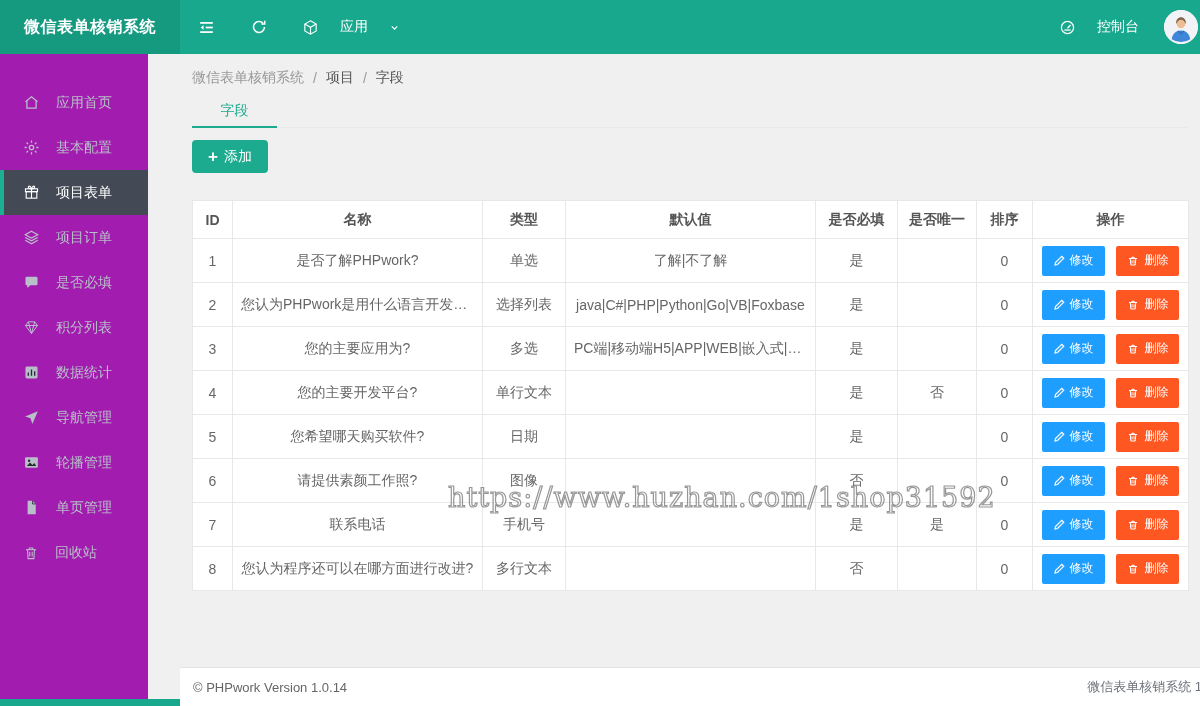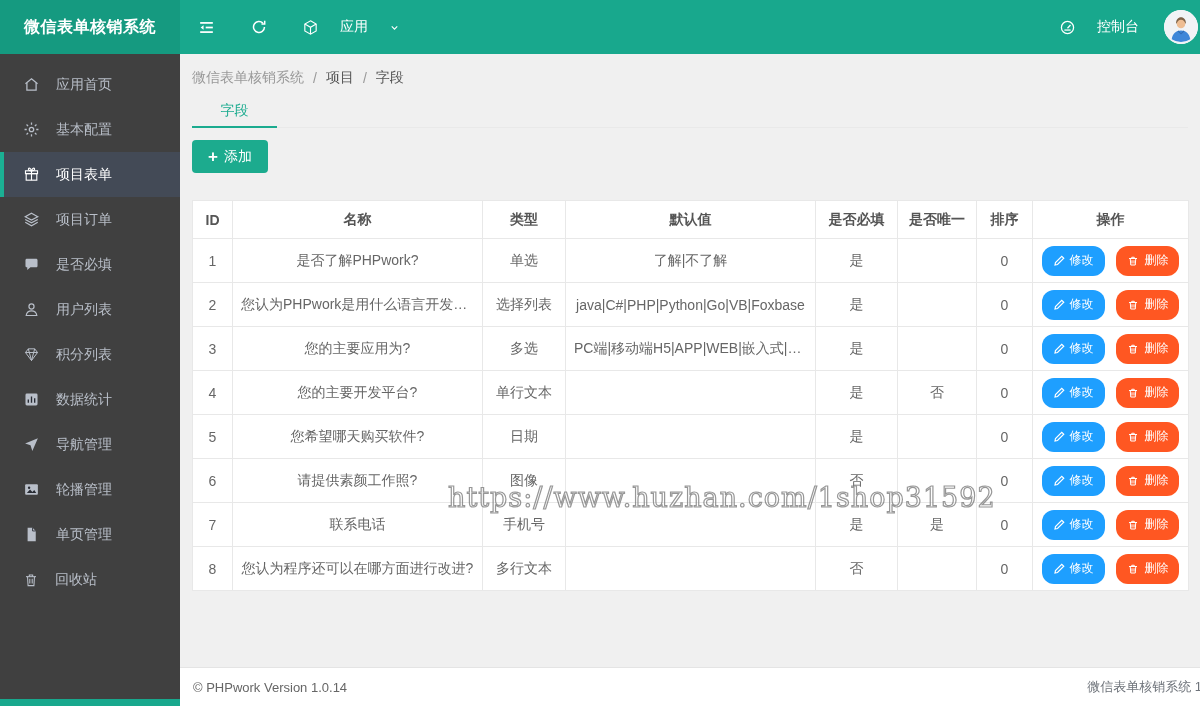--- a/index.html
+++ b/index.html
@@ -9,41 +9,41 @@
 
   
   .topbar{position:absolute;top:0;left:0;width:1200px;height:54px;background:#18a88d;display:flex;align-items:stretch;color:#fff;z-index:20}
   .logo{width:180px;background:#159a80;display:flex;align-items:center;justify-content:center;font-size:16px;font-weight:bold;letter-spacing:.5px;flex:0 0 auto}
   .tb-item{display:flex;align-items:center;gap:21px;padding:0 17px;font-size:14px;cursor:pointer}
   .tb-spacer{flex:1}
   .tb-avatar{width:34px;height:34px;border-radius:50%;overflow:hidden;align-self:center;margin:0 2px 0 8px;background:#fff;flex:0 0 auto;cursor:pointer}
   .tb-user{padding-right:24px}
 
   
-  .sidebar{position:absolute;top:54px;left:0;width:180px;height:652px;background:#404040;padding-top:8px}
+  .sidebar{position:absolute;top:54px;left:0;width:148px;height:652px;background:#a21caf;padding-top:26px}
   .side-item{height:45px;display:flex;align-items:center;gap:16px;padding-left:19px;color:#b9bfc9;font-size:14px;cursor:pointer;border-left:4px solid transparent}
   .side-item.active{background:#434a56;border-left-color:#1bb094;color:#fff}
   .side-strip{position:absolute;bottom:0;left:0;width:180px;height:7px;background:#18a88d}
 
   
   .main{position:absolute;top:54px;left:180px;width:1020px;height:652px;background:#f0f0f0;padding:14px 12px 0 12px}
   .breadcrumb{font-size:14px;color:#999;display:flex;gap:9px;align-items:center;height:20px}
   .breadcrumb .bc-strong{color:#555}
   .tabbar{margin-top:8px;height:32px;border-bottom:1px solid #e9e9e9}
   .tab{display:inline-flex;align-items:center;justify-content:center;min-width:85px;height:32px;color:#1bab8f;font-size:14px;border-bottom:2px solid #1bab8f;cursor:pointer}
   .add-btn{margin-top:12px;height:33px;padding:0 16px;background:#1cab8e;color:#fff;border:none;border-radius:4px;font-size:14px;display:inline-flex;align-items:center;gap:6px;cursor:pointer;font-family:inherit}
   .add-plus{font-size:17px;line-height:1;font-weight:bold}
 
   
   .table-wrap{margin-top:27px;position:relative}
   table{width:996px;border-collapse:collapse;table-layout:fixed;background:#fff}
   th,td{border:1px solid #e8e8e8;text-align:center;padding:0 8px;overflow:hidden;white-space:nowrap;text-overflow:ellipsis}
   th{height:38px;font-size:14px;color:#555;font-weight:bold}
   td{height:44px;font-size:14px;color:#666}
-  .btn{display:inline-flex;align-items:center;justify-content:center;gap:5px;height:30px;padding:0 11px;border:none;border-radius:12px;color:#fff;font-size:12px;cursor:pointer;font-family:inherit;vertical-align:middle}
+  .btn{display:inline-flex;align-items:center;justify-content:center;gap:5px;height:30px;padding:0 11px;border:none;border-radius:2px;color:#fff;font-size:12px;cursor:pointer;font-family:inherit;vertical-align:middle}
   .btn-edit{background:#1e9fff;margin-right:8px}
   .btn-del{background:#ff5722}
 
   
   .watermark{position:absolute;left:256px;top:282px;font-family:"DejaVu Serif",serif;font-size:27px;letter-spacing:1px;color:rgba(255,255,255,.18);-webkit-text-stroke:1.2px rgba(125,125,125,.8);pointer-events:none;white-space:nowrap;z-index:6}
 
   
   .footer{position:absolute;left:0;bottom:0;width:1064px;height:39px;background:#fff;border-top:1px solid #e4e4e4;display:flex;align-items:center;justify-content:space-between;padding:0 13px;font-size:13px;color:#666}
   .footer .f-right{color:#6e737a}
 </style>
@@ -162,29 +162,20 @@
 
   <div class="side-item">
     <span>
       <svg width="17" height="17" viewBox="0 0 24 24">
         <path d="M5.5 4h13c1.1 0 2 .9 2 2v8c0 1.1-.9 2-2 2H10.5L6 19.8V16h-.5c-1.1 0-2-.9-2-2V6c0-1.1.9-2 2-2z" fill="currentColor"></path>
       </svg>
     </span>
     <span>是否必填</span>
   </div>
 
-  <div class="side-item">
-    <span>
-      <svg width="17" height="17" viewBox="0 0 24 24" fill="none" stroke="currentColor" stroke-width="1.7">
-        <circle cx="12" cy="7.8" r="3.6"></circle>
-          <path d="M4.5 20.5c.6-4.4 3.6-6.6 7.5-6.6s6.9 2.2 7.5 6.6z"></path>
-      </svg>
-    </span>
-    <span>用户列表</span>
-  </div>
 
 
   <div class="side-item">
     <span>
       <svg width="17" height="17" viewBox="0 0 24 24" fill="none" stroke="currentColor" stroke-width="1.4">
         <path d="M7.5 4h9l4 5.2L12 20.5 3.5 9.2z"></path>
           <path d="M3.5 9.2h17"></path>
           <path d="M7.5 4l4.5 16.5L16.5 4"></path>
       </svg>
     </span>

